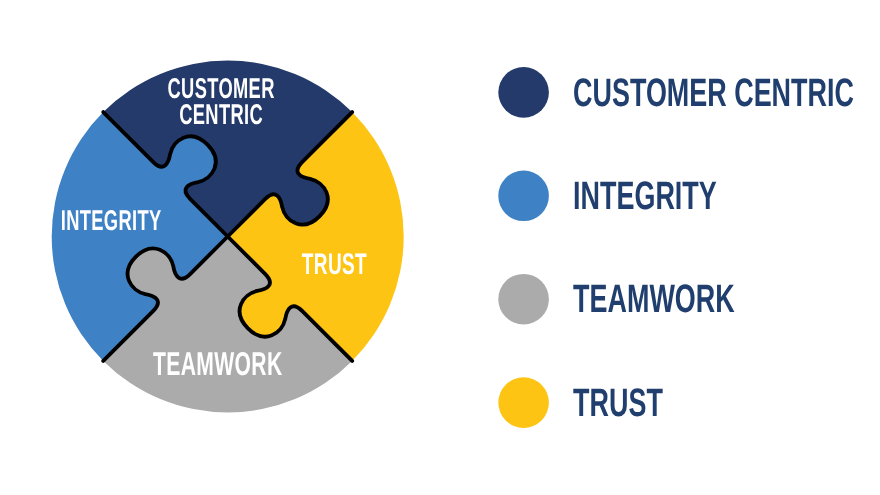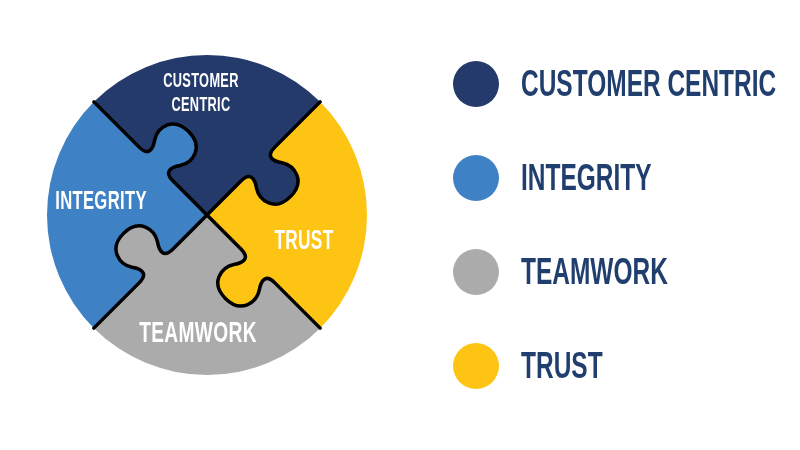--- a/index.html
+++ b/index.html
@@ -24,21 +24,21 @@
     text-align:center;
     line-height:24px;
     z-index:3;
   }
   .cond {
     display:inline-block;
     transform:scaleX(0.64);
     transform-origin:center center;
     letter-spacing:0.5px;
   }
-  .lbl-customer { left:201px; top:92px;  font-size:20px; }
+  .lbl-customer { left:201px; top:92px;  font-size:26px; }
   .lbl-integrity{ left:101px; top:200px; font-size:26px; }
   .lbl-trust    { left:304px; top:240px; font-size:27px; }
   .lbl-teamwork { left:198px; top:332px; font-size:30px; }
   
   .legend {
     position:absolute; left:453px; top:61px;
   }
   .legend-row {
     display:flex; align-items:center;
     height:46px; margin-bottom:48px;

